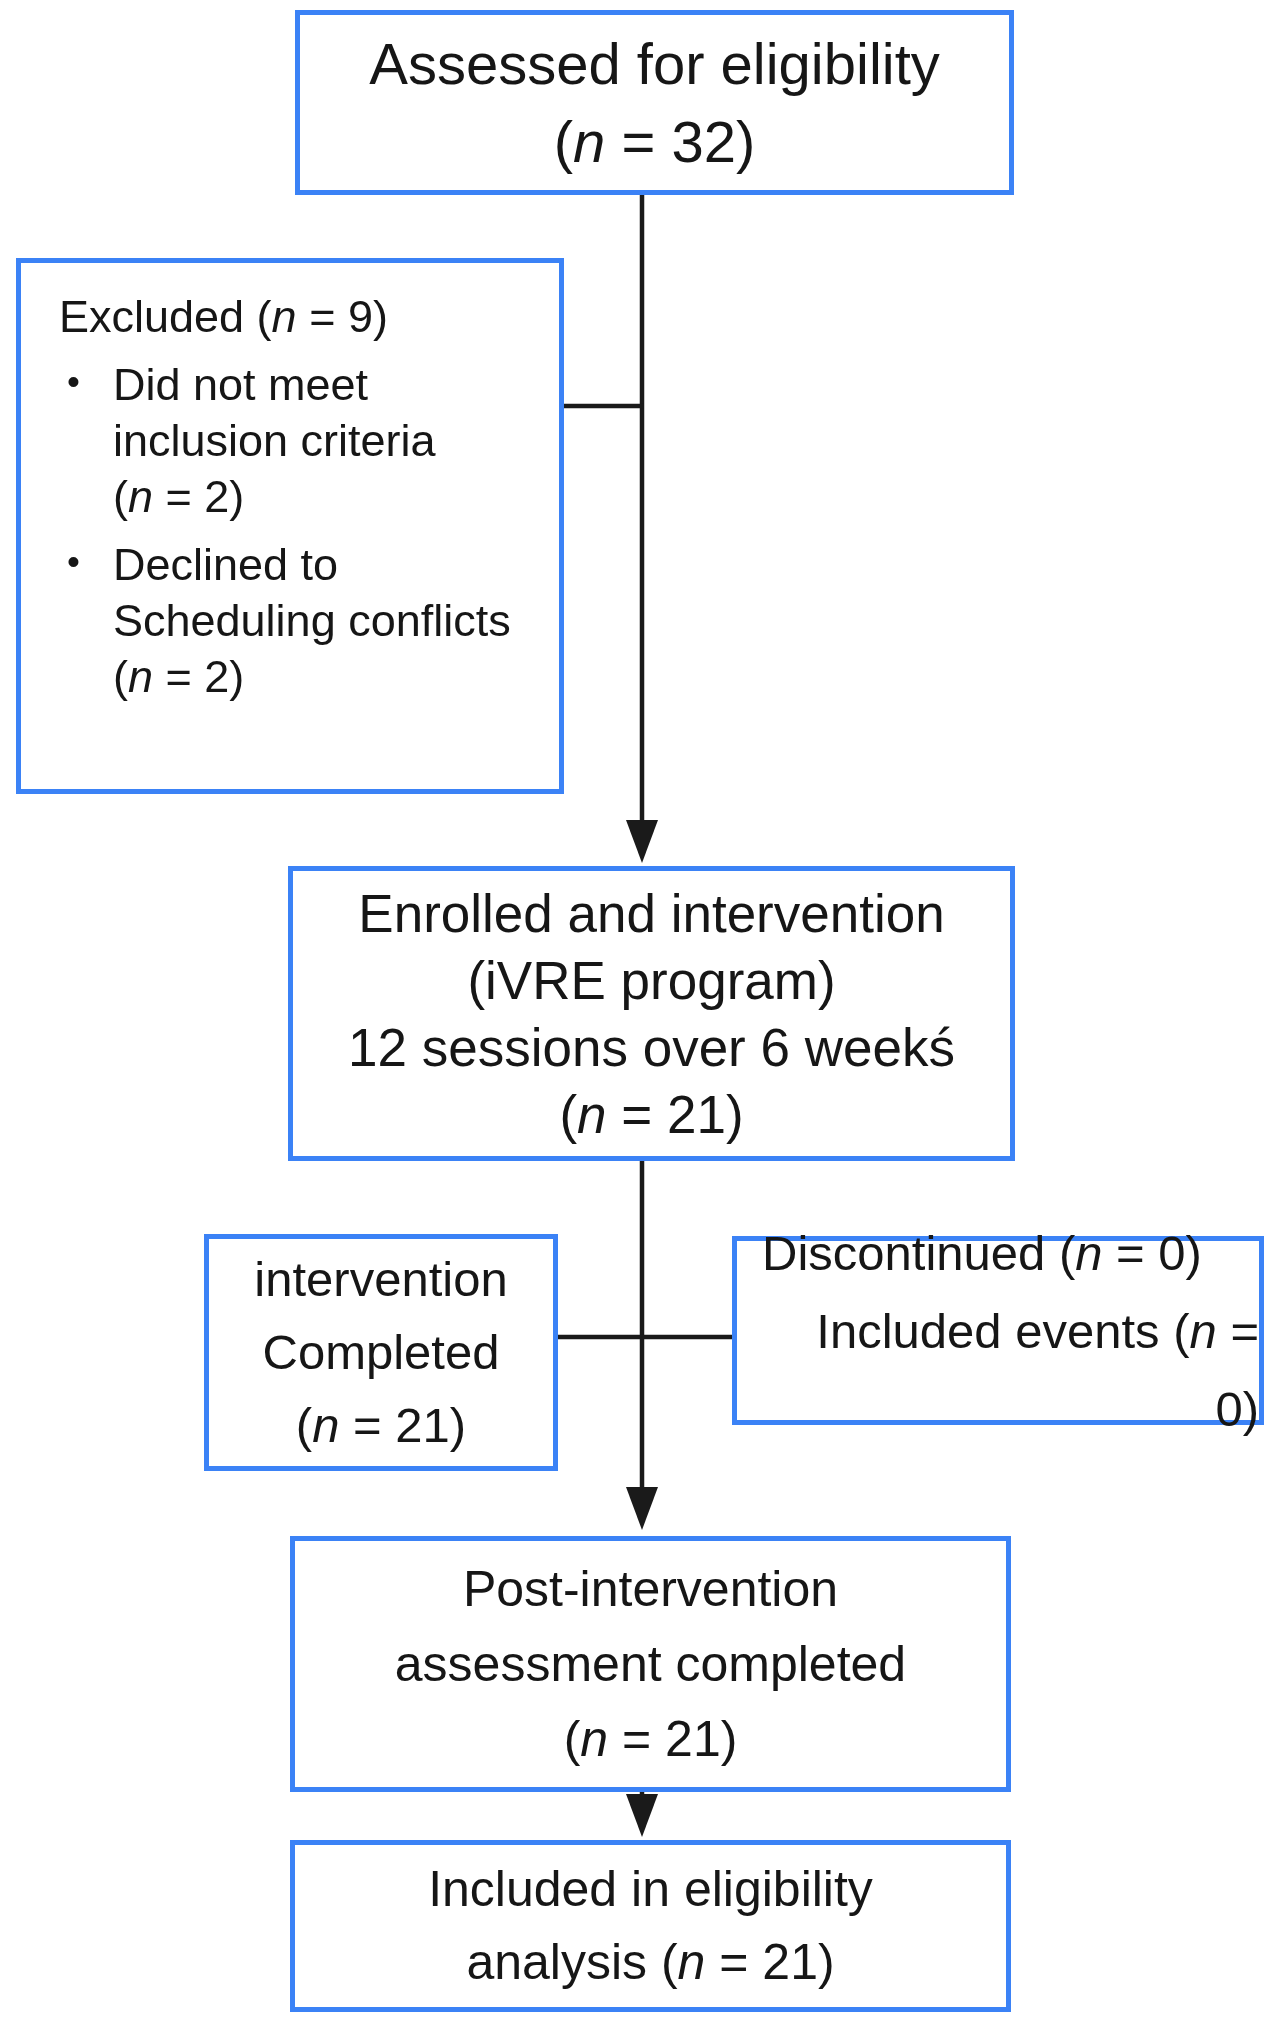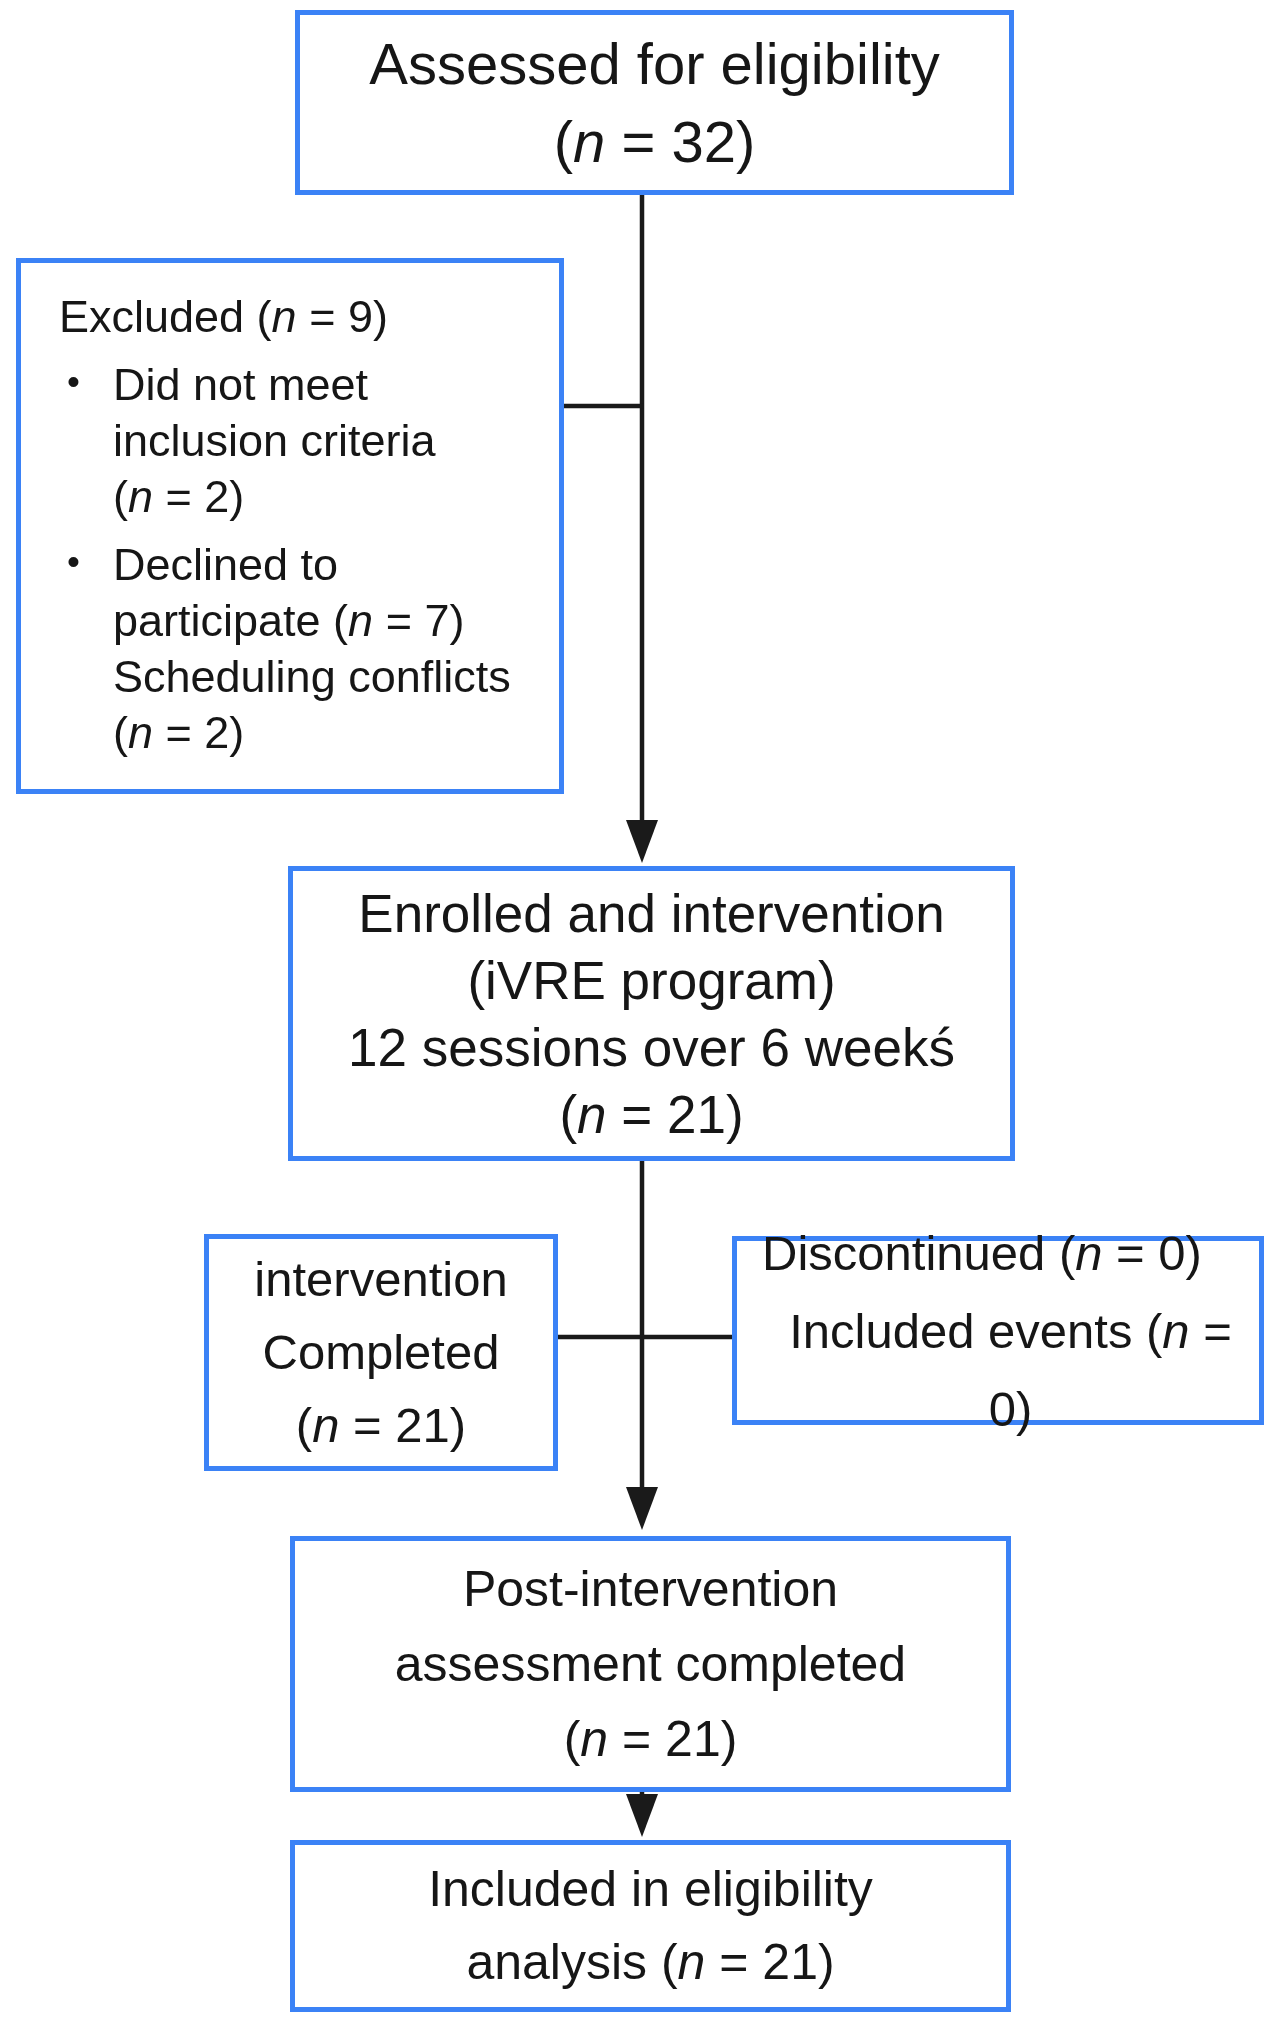--- a/index.html
+++ b/index.html
@@ -42,21 +42,21 @@
     flex-direction: column;
     justify-content: center;
     align-items: center;
     text-align: center;
   }
   .flexleft {
     display: flex;
     flex-direction: column;
     justify-content: center;
     align-items: flex-start;
-    text-align: center;
+    text-align: right;
   }
   .it { font-style: italic; }
 
   
   .b-assessed     { left: 295px; top: 10px;   width: 719px; height: 185px; font-size: 58px; line-height: 78px; }
   .b-excluded     { left: 16px;  top: 258px;  width: 548px; height: 536px; font-size: 45px; line-height: 56px; padding-top: 26px; }
   .b-enrolled     { left: 288px; top: 866px;  width: 727px; height: 295px; font-size: 53px; line-height: 67px; }
   .b-completed    { left: 204px; top: 1234px; width: 354px; height: 237px; font-size: 49px; line-height: 73px; }
   .b-discontinued { left: 732px; top: 1236px; width: 532px; height: 189px; font-size: 49px; line-height: 78px; padding-left: 25px; }
   .b-post         { left: 290px; top: 1536px; width: 721px; height: 256px; font-size: 50px; line-height: 75px; }
@@ -97,21 +97,20 @@
       <div class="ln center"><span>Assessed for eligibility</span></div>
       <div class="ln center"><span>(</span><span class="it">n</span><span> = 32)</span></div>
     </div>
 
   <div class="box b-excluded">
       <div class="ln title"><span>Excluded (</span><span class="it">n</span><span> = 9)</span></div>
       <div class="ln bullet"><span class="dot">•</span><span>Did not meet</span></div>
       <div class="ln cont"><span>inclusion criteria</span></div>
       <div class="ln cont"><span>(</span><span class="it">n</span><span> = 2)</span></div>
       <div class="ln bullet"><span class="dot">•</span><span>Declined to</span></div>
-      <div class="ln cont"><span>participate (</span><span class="it">n</span><span> = 7)</span></div>
       <div class="ln cont"><span>Scheduling conflicts</span></div>
       <div class="ln cont"><span>(</span><span class="it">n</span><span> = 2)</span></div>
     </div>
 
   <div class="box flexcenter b-enrolled">
       <div class="ln center"><span>Enrolled and intervention</span></div>
       <div class="ln center"><span>(iVRE program)</span></div>
       <div class="ln center"><span>12 sessions over 6 weekś</span></div>
       <div class="ln center"><span>(</span><span class="it">n</span><span> = 21)</span></div>
     </div>

